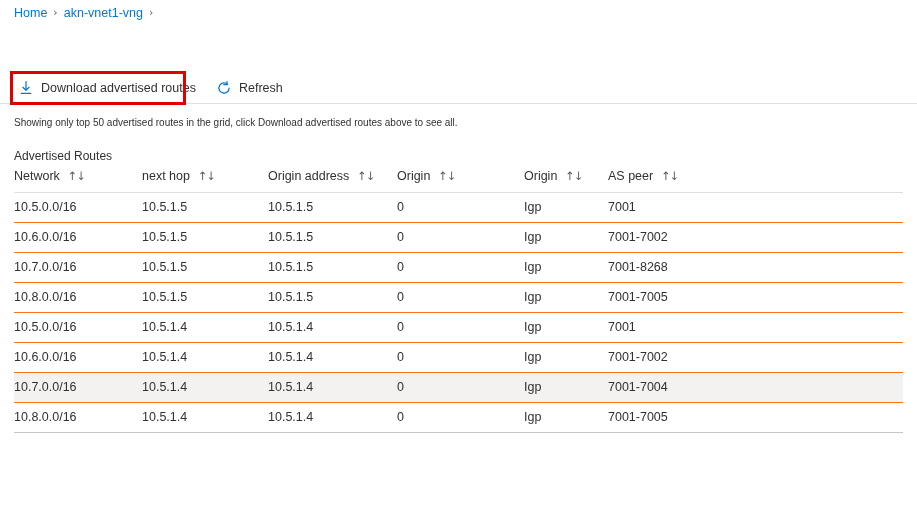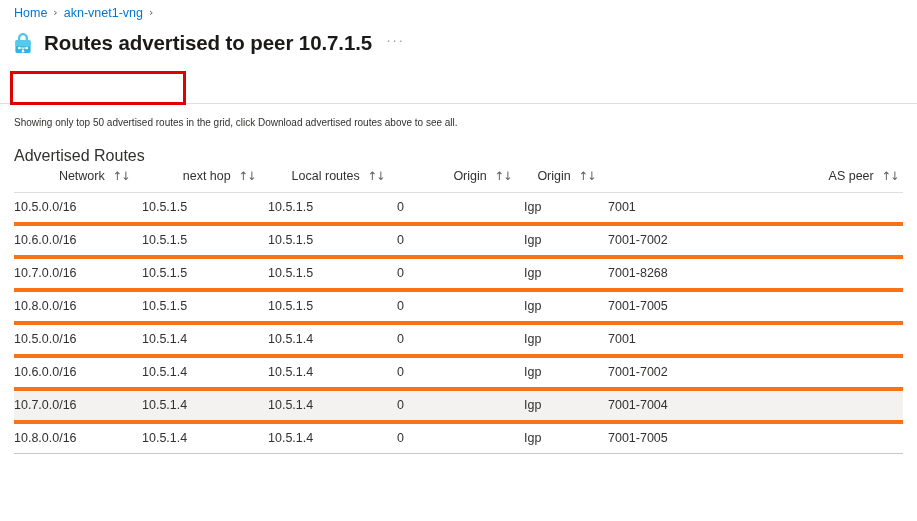--- a/index.html
+++ b/index.html
@@ -69,44 +69,44 @@
 
   
   .notice {
     position: absolute; left: 14px; top: 115px;
     font-size: 10px; color: #323130; line-height: 16px; white-space: nowrap;
   }
 
   
   .grid-label {
     position: absolute; left: 14px; top: 148px;
-    font-size: 16px; color: #323130; line-height: 16px;
+    font-size: 12px; color: #323130; line-height: 16px;
   }
 
   
   .grid-wrap { position: absolute; left: 14px; top: 169px; width: 889px; }
   table.grid { width: 889px; border-collapse: collapse; table-layout: fixed; }
   table.grid th {
     text-align: left; font-weight: 400; font-size: 12.5px; color: #323130;
     padding: 0 0 9px 0; border-bottom: 1px solid #e1dfdd;
     vertical-align: bottom; white-space: nowrap;
   }
   table.grid th .th-inner {
-    display: flex; align-items: center; justify-content: flex-end;
+    display: flex; align-items: center; justify-content: flex-start;
     padding-right: 12px; cursor: pointer;
   }
   table.grid th.last .th-inner { padding-right: 4px; }
   .sort-glyph {
     color: #605e5c; font-size: 11.5px; letter-spacing: -1px;
     font-family: "DejaVu Sans", sans-serif; flex: 0 0 auto; margin-left: 8px;
   }
   table.grid td {
     font-size: 12.5px; color: #323130; padding: 0;
     height: 29px; line-height: 29px;
-    border-bottom: 4px solid #f97316; white-space: nowrap;
+    border-bottom: 1px solid #f97316; white-space: nowrap;
     overflow: hidden; text-overflow: ellipsis;
   }
   table.grid tbody tr.hovered td { background: #f3f2f1; }
   table.grid tbody tr:last-child td { border-bottom: 1px solid #c8c6c4; }
 
   .col-network { width: 128px; }
   .col-nexthop { width: 126px; }
   .col-local   { width: 129px; }
   .col-weight  { width: 127px; }
   .col-origin  { width: 84px; }
@@ -117,36 +117,42 @@
 
 <div id="page">
 
   <nav class="breadcrumb">
     <a class="crumb-link" href="#">Home</a>
     <span class="crumb-sep">›</span>
     <a class="crumb-link" href="#">akn-vnet1-vng</a>
     <span class="crumb-sep">›</span>
   </nav>
 
-  <div class="title-row">
-    <span class="gw-icon">
-      <svg viewBox="0 0 22 24" width="22" height="24" aria-hidden="true">
-        <path d="M6 9.5V7.2C6 4.3 8.2 2 11 2s5 2.3 5 5.2v2.3h-2.3V7.2c0-1.6-1.2-2.9-2.7-2.9S8.3 5.6 8.3 7.2v2.3H6z" fill="#50c5e8"></path>
-        <rect x="3.4" y="9.3" width="15.2" height="12.6" rx="1.4" fill="#32b4e0"></rect>
-        <rect x="3.4" y="9.3" width="15.2" height="6.0" rx="1.4" fill="#55cbec"></rect>
-        <circle cx="7.2" cy="17.0" r="1.25" fill="#ffffff"></circle>
-        <circle cx="14.8" cy="17.0" r="1.25" fill="#ffffff"></circle>
-        <circle cx="11.0" cy="20.2" r="1.25" fill="#ffffff"></circle>
-        <path d="M7.2 17h7.6M11 17v3.2" stroke="#ffffff" stroke-width="0.9" fill="none"></path>
-      </svg>
-    </span>
-    <span class="page-title">Routes advertised to peer 10.7.1.5</span>
-    <span class="title-ellipsis">···</span>
+
+  <div class="cmdbar">
+    <div class="cmd-btn">
+      <span class="cmd-icon">
+        <svg viewBox="0 0 16 16" width="16" height="16" aria-hidden="true">
+          <path d="M8 1.6v8.2M8 10.4 4.9 7.3M8 10.4l3.1-3.1" stroke="#0078d4" stroke-width="1.25" fill="none" stroke-linecap="round" stroke-linejoin="round"></path>
+          <path d="M3.2 13.4h9.6" stroke="#0078d4" stroke-width="1.25" stroke-linecap="round"></path>
+        </svg>
+      </span>
+      <span class="cmd-label">Download advertised routes</span>
+    </div>
+    <div class="cmd-gap"></div>
+    <div class="cmd-btn">
+      <span class="cmd-icon">
+        <svg viewBox="0 0 16 16" width="16" height="16" aria-hidden="true">
+          <path d="M13.1 8a5.1 5.1 0 1 1-1.55-3.66" stroke="#0078d4" stroke-width="1.25" fill="none" stroke-linecap="round"></path>
+          <path d="M11.0 1.5v3.2h-3.2" stroke="#0078d4" stroke-width="1.25" fill="none" stroke-linecap="round" stroke-linejoin="round"></path>
+        </svg>
+      </span>
+      <span class="cmd-label">Refresh</span>
+    </div>
   </div>
-
   <div class="highlight-box"></div>
   <div class="toolbar-divider"></div>
 
   <div class="notice">Showing only top 50 advertised routes in the grid, click Download advertised routes above to see all.</div>
 
   <div class="grid-label">Advertised Routes</div>
 
   <div class="grid-wrap">
     <table class="grid">
       <colgroup>
@@ -166,21 +172,21 @@
             </span>
           </th>
           <th>
             <span class="th-inner">
               <span>next hop</span>
               <span class="sort-glyph">↑↓</span>
             </span>
           </th>
           <th>
             <span class="th-inner">
-              <span>Local routes</span>
+              <span>Origin address</span>
               <span class="sort-glyph">↑↓</span>
             </span>
           </th>
           <th>
             <span class="th-inner">
               <span>Origin</span>
               <span class="sort-glyph">↑↓</span>
             </span>
           </th>
           <th>

